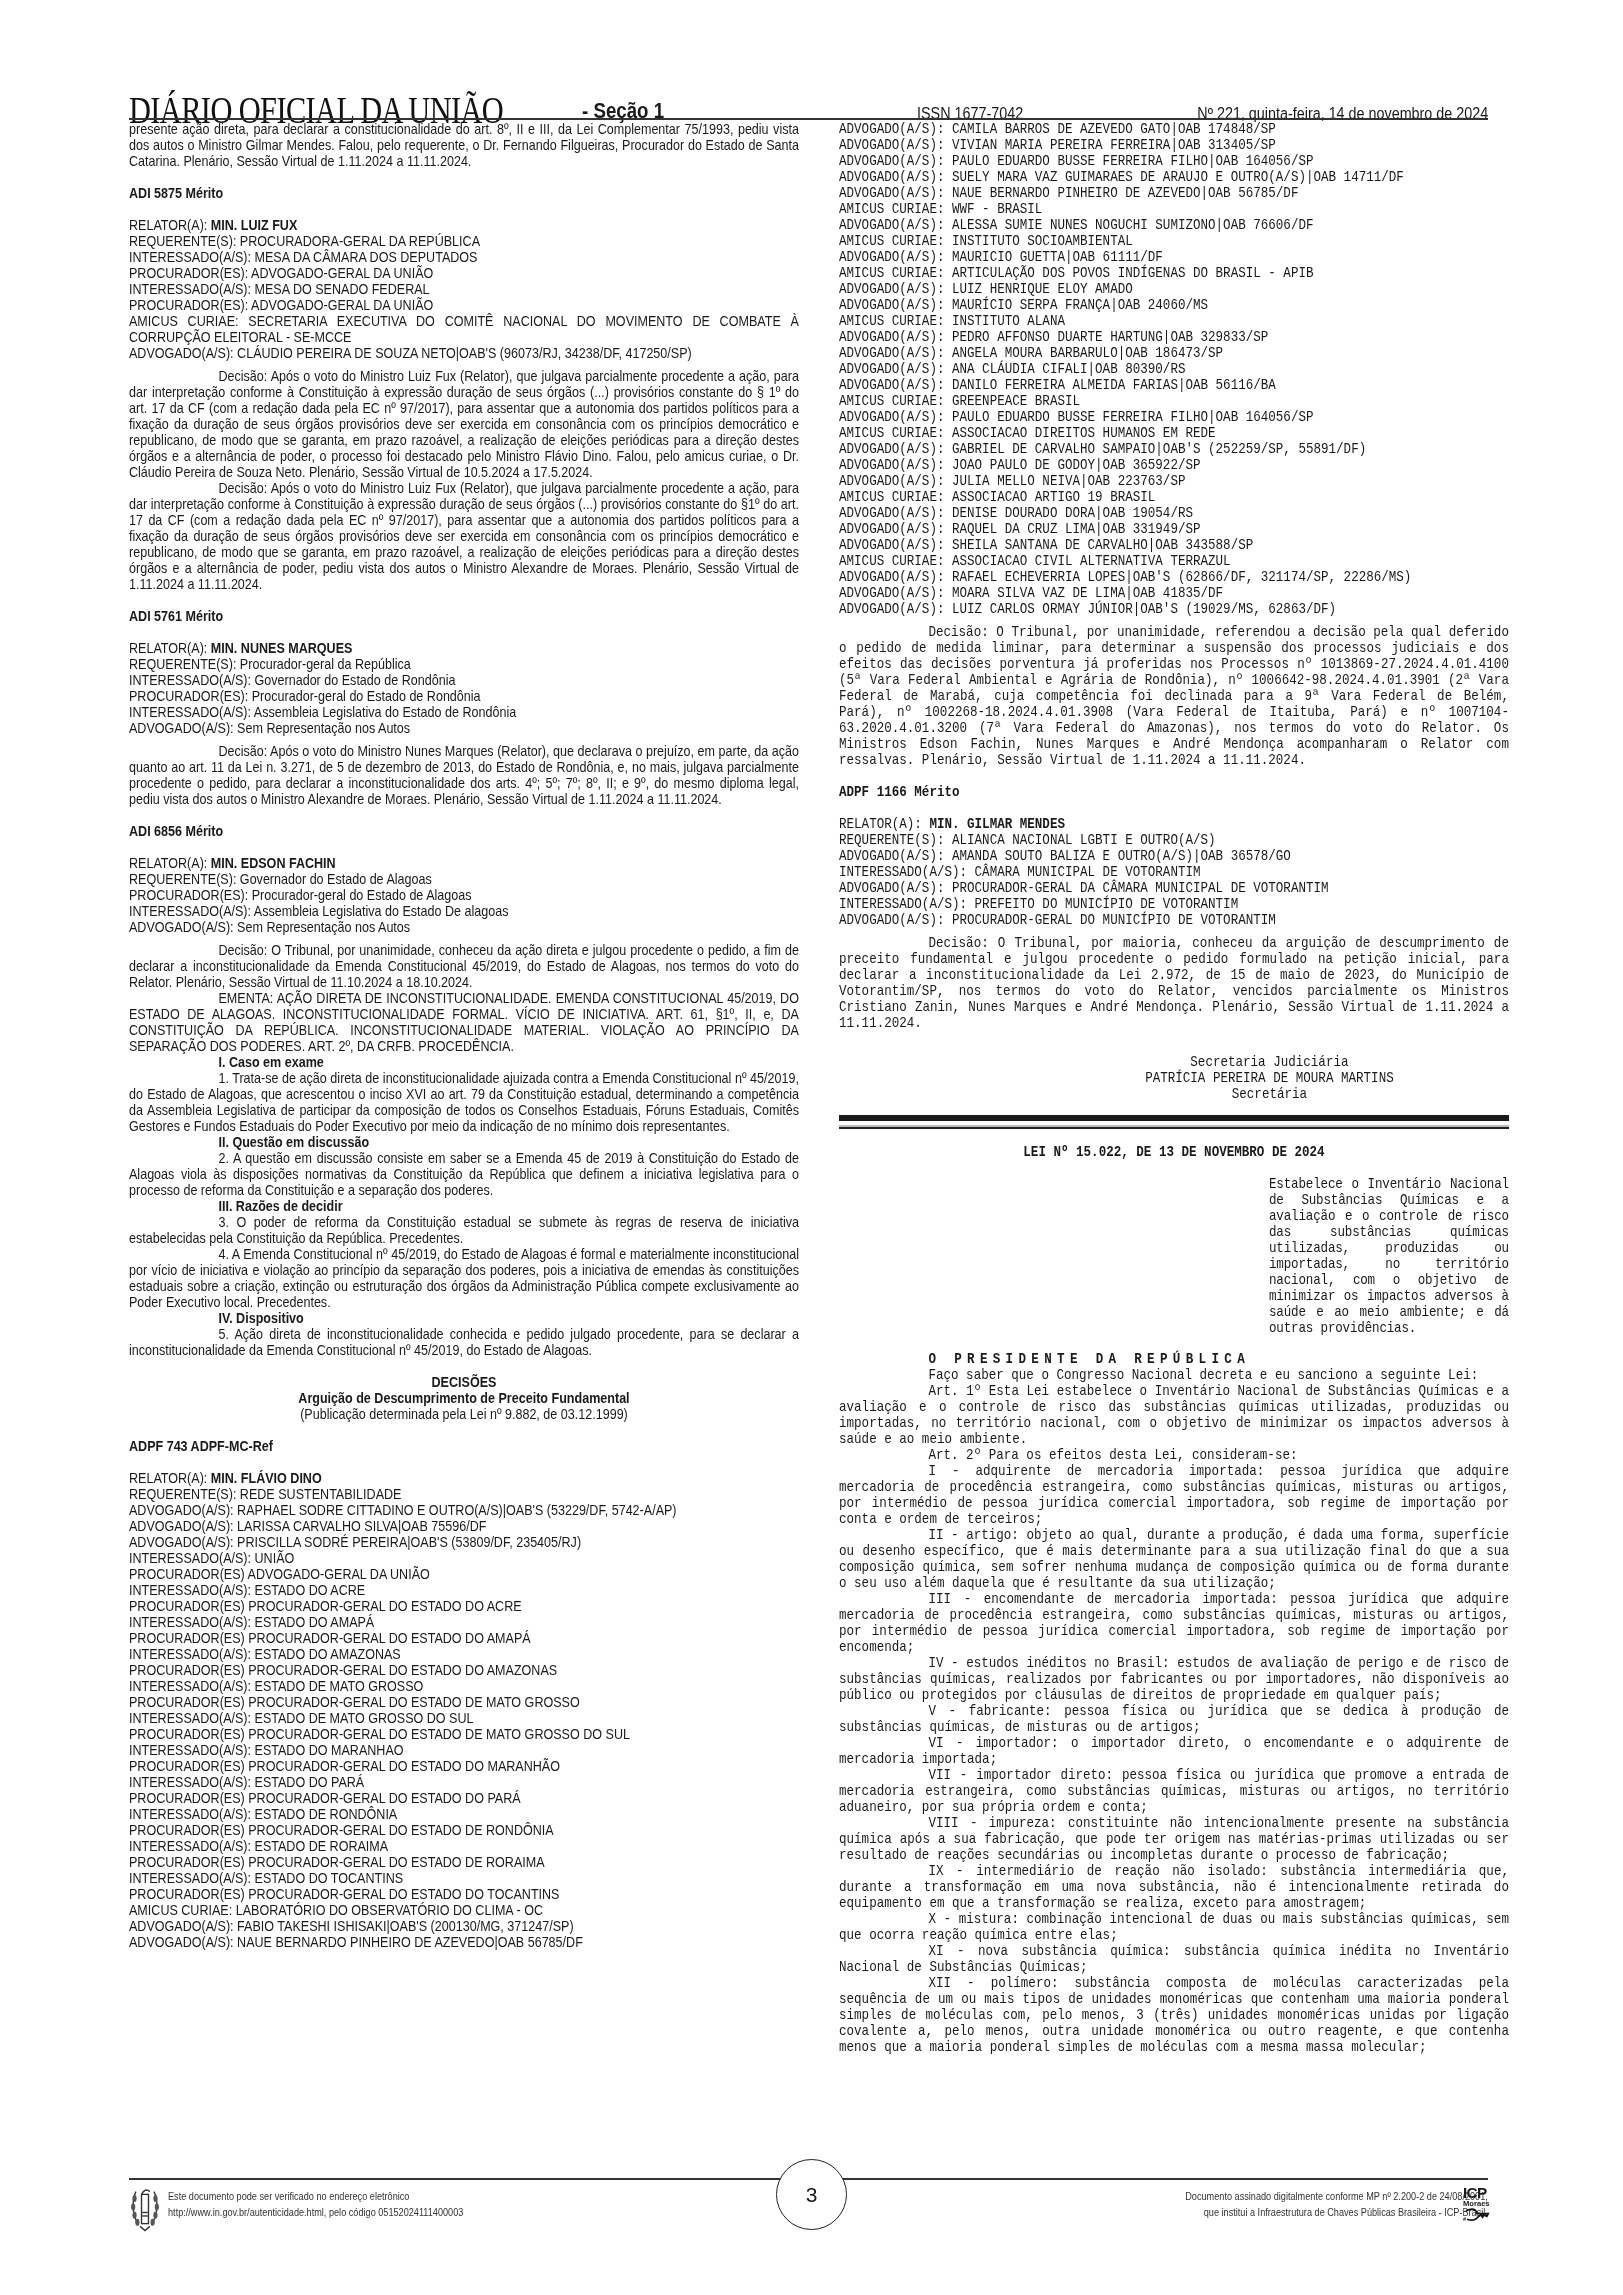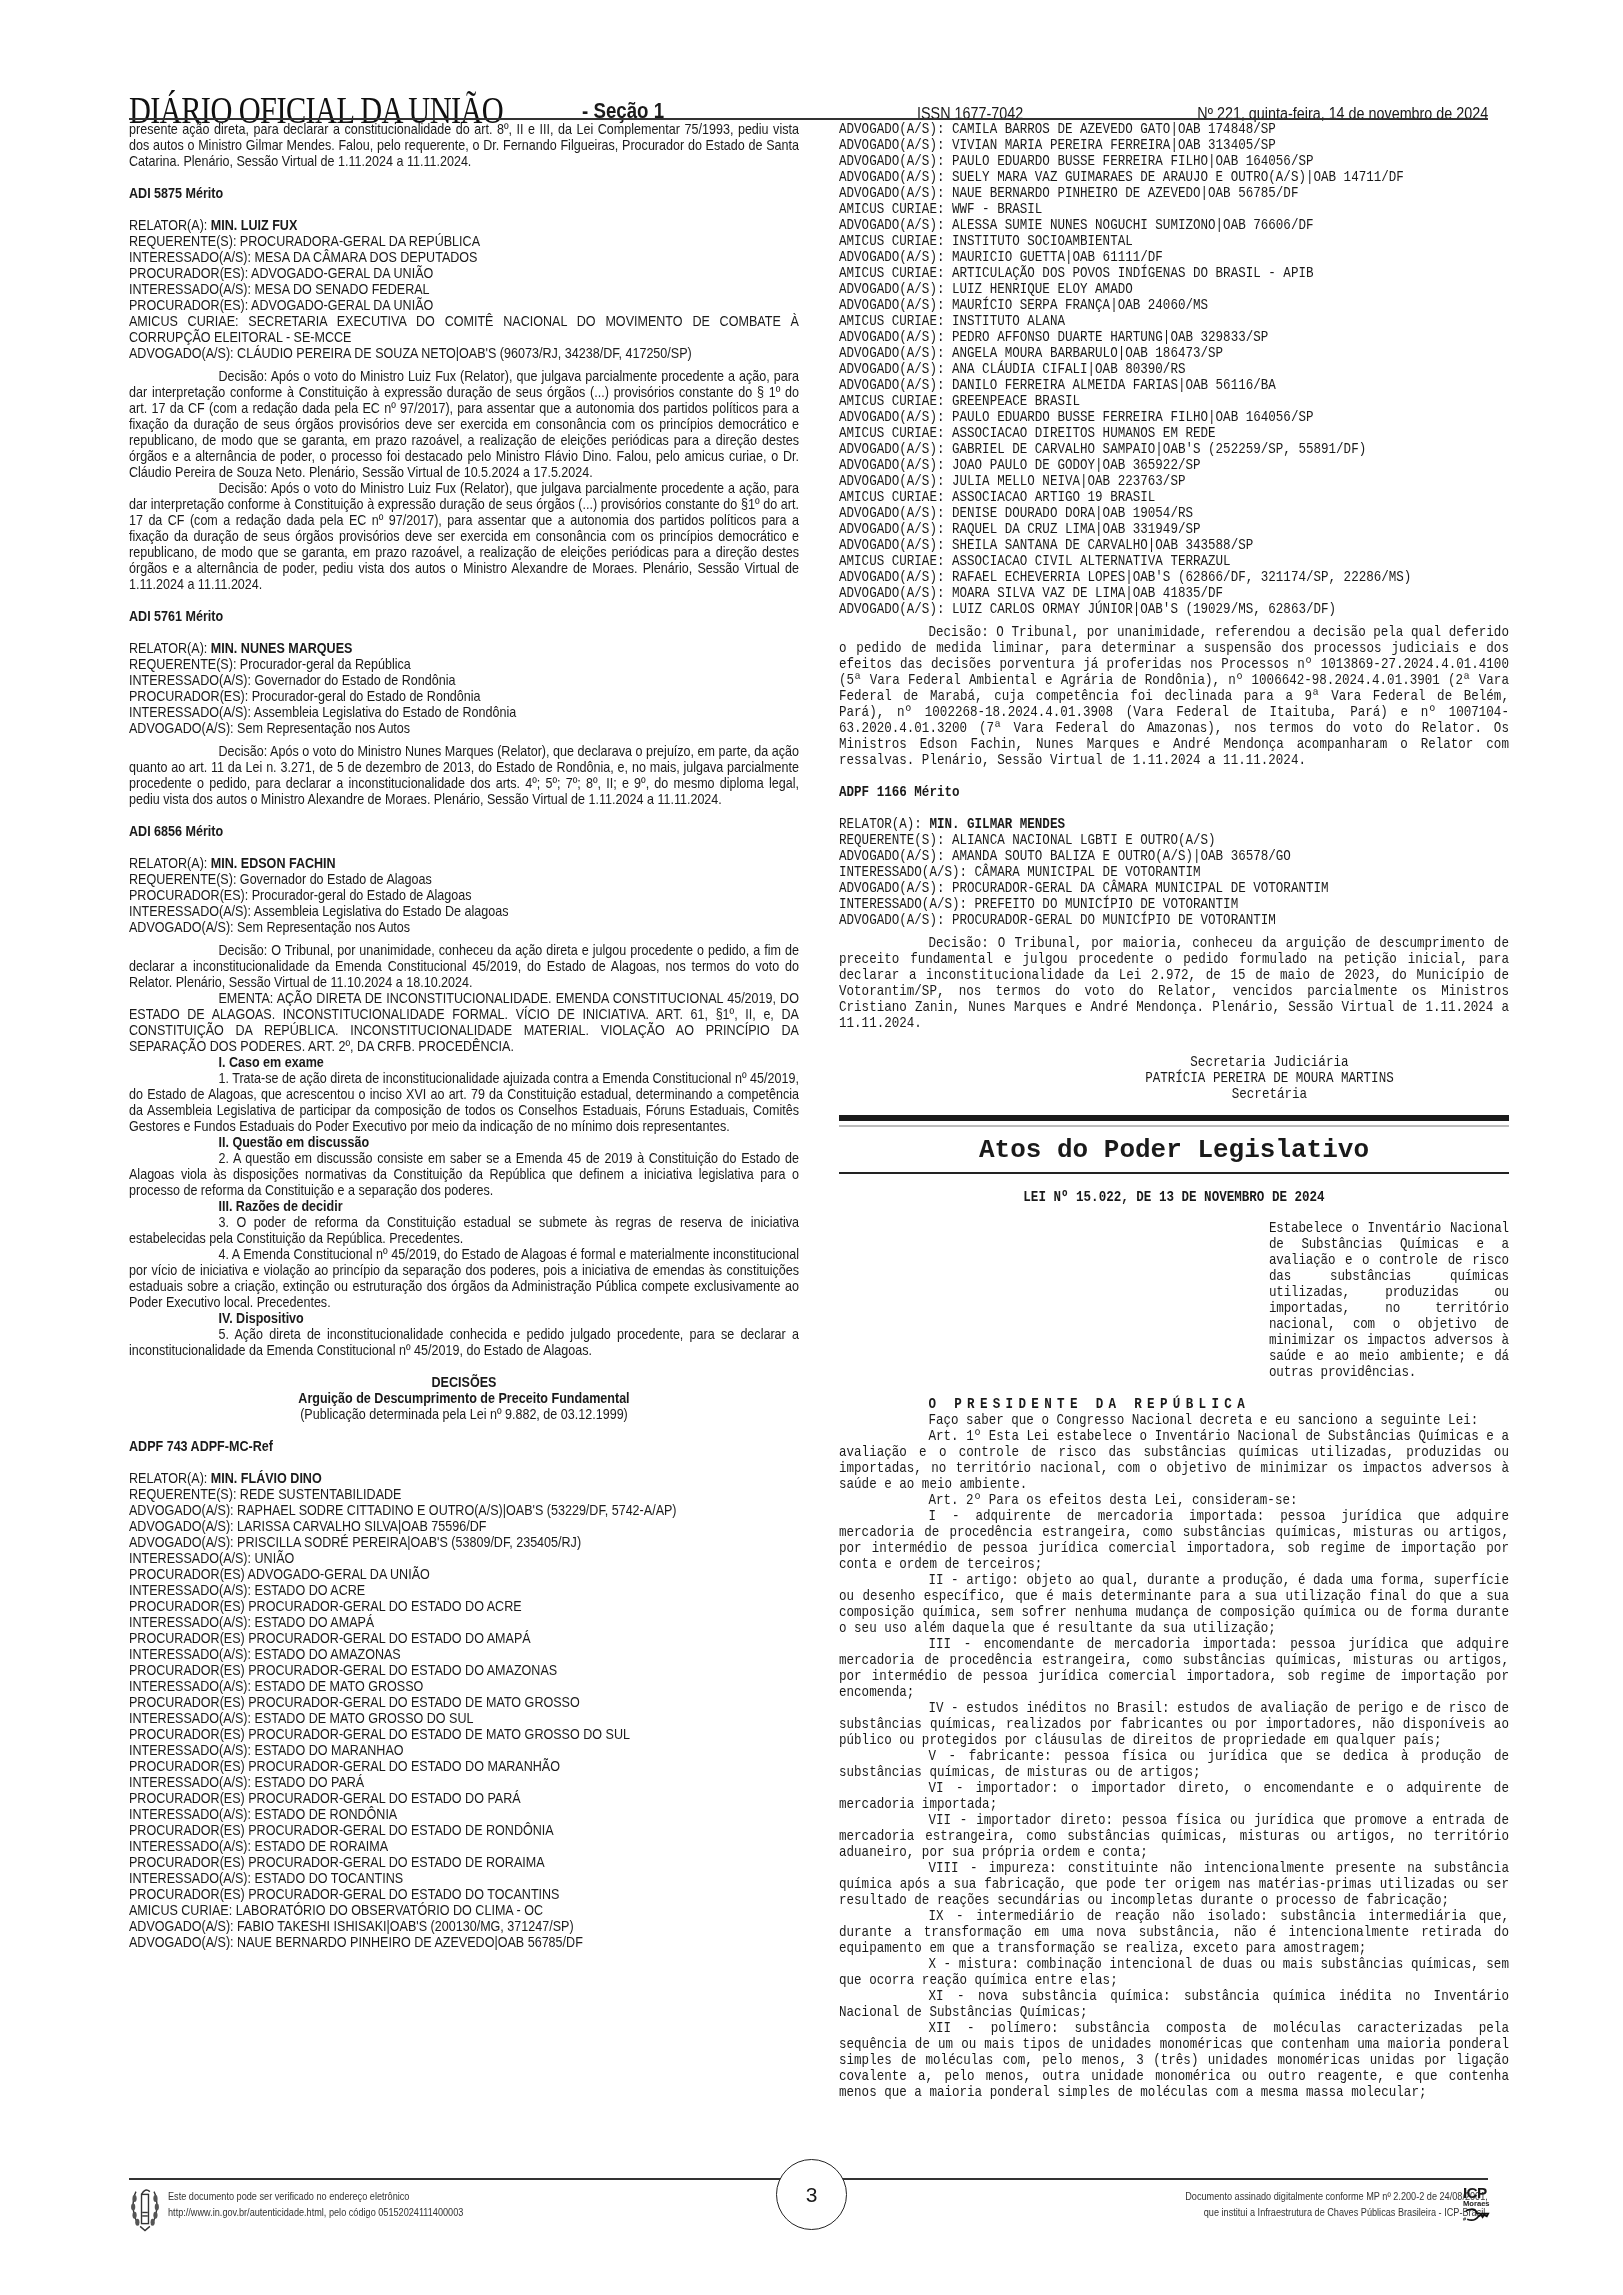--- a/index.html
+++ b/index.html
@@ -204,21 +204,20 @@
   <p class="p ind">Decisão: O Tribunal, por maioria, conheceu da arguição de descumprimento de preceito fundamental e julgou procedente o pedido formulado na petição inicial, para declarar a inconstitucionalidade da Lei 2.972, de 15 de maio de 2023, do Município de Votorantim/SP, nos termos do voto do Relator, vencidos parcialmente os Ministros Cristiano Zanin, Nunes Marques e André Mendonça. Plenário, Sessão Virtual de 1.11.2024 a 11.11.2024.</p>
   <div class="gap"></div>
   <div style="height:7px"></div>
   <p class="sign">Secretaria Judiciária</p>
   <p class="sign">PATRÍCIA PEREIRA DE MOURA MARTINS</p>
   <p class="sign">Secretária</p>
  </div>
 
   <div class="section-band"></div>
   <div class="section-band2"></div>
-  <div class="section-title">Atos do Poder Legislativo</div>
   <div class="section-rule"></div>
 
  <div class="txt">
   <p class="law-title">LEI Nº 15.022, DE 13 DE NOVEMBRO DE 2024</p>
   <p class="ementa">Estabelece o Inventário Nacional de Substâncias Químicas e a avaliação e o controle de risco das substâncias químicas utilizadas, produzidas ou importadas, no território nacional, com o objetivo de minimizar os impactos adversos à saúde e ao meio ambiente; e dá outras providências.</p>
   <p class="presidente">O PRESIDENTE DA REPÚBLICA</p>
   <div id="law-paragraphs">
         <p class="p ind">Faço saber que o Congresso Nacional decreta e eu sanciono a seguinte Lei:</p>
         <p class="p ind">Art. 1º Esta Lei estabelece o Inventário Nacional de Substâncias Químicas e a avaliação e o controle de risco das substâncias químicas utilizadas, produzidas ou importadas, no território nacional, com o objetivo de minimizar os impactos adversos à saúde e ao meio ambiente.</p>
         <p class="p ind">Art. 2º Para os efeitos desta Lei, consideram-se:</p>

